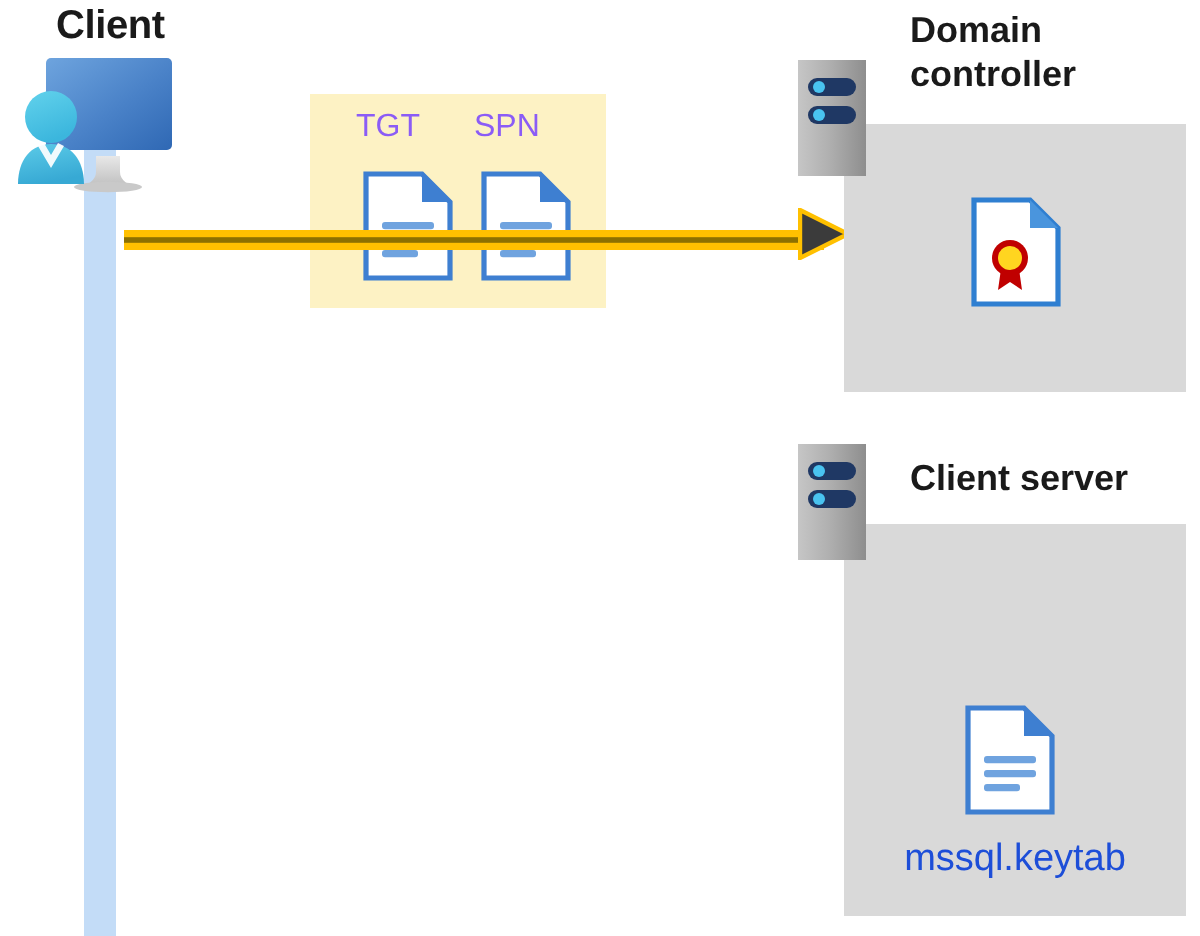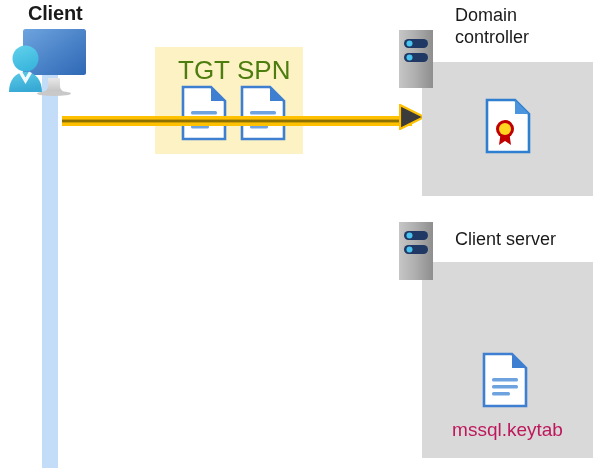--- a/index.html
+++ b/index.html
@@ -58,22 +58,22 @@
   .token-box {
     position: absolute;
     left: 155px;
     top: 47px;
     width: 148px;
     height: 107px;
     background: #fdf2c4;
   }
   .token-label {
     position: absolute;
-    font-size: 26px;
-    color: #4d7c0f;
+    font-size: 16px;
+    color: #8b5cf6;
     white-space: nowrap;
     font-family: "Liberation Sans", sans-serif;
   }
   .token-label.tgt { left: 178px; top: 55px; }
   .token-label.spn { left: 237px; top: 55px; }
 
   .doc-tgt { position: absolute; left: 181px; top: 85px; }
   .doc-spn { position: absolute; left: 240px; top: 85px; }
 
   
@@ -104,40 +104,40 @@
     position: absolute;
     width: 34px;
     height: 58px;
   }
   .tower-dc  { left: 399px; top: 30px; }
   .tower-lin { left: 399px; top: 222px; }
 
   .group-title {
     position: absolute;
     font-size: 18px;
-    font-weight: normal;
+    font-weight: bold;
     color: #1a1a1a;
     line-height: 22px;
     white-space: pre-line;
   }
   .title-dc  { left: 455px; top: 4px; }
   .title-lin { left: 455px; top: 228px; }
 
   .cert-icon  { position: absolute; left: 485px; top: 98px; }
   .sql-icon   { position: absolute; left: 479px; top: 280px; }
   .keytab-icon{ position: absolute; left: 482px; top: 352px; }
 
   .keytab-label {
     position: absolute;
     left: 422px;
     top: 419px;
     width: 171px;
     text-align: center;
     font-size: 19px;
-    color: #be185d;
+    color: #1d4ed8;
     white-space: nowrap;
   }
 </style>
 </head>
 <body>
 
 <div class="canvas">
 
   <div class="lifeline"></div>
 

